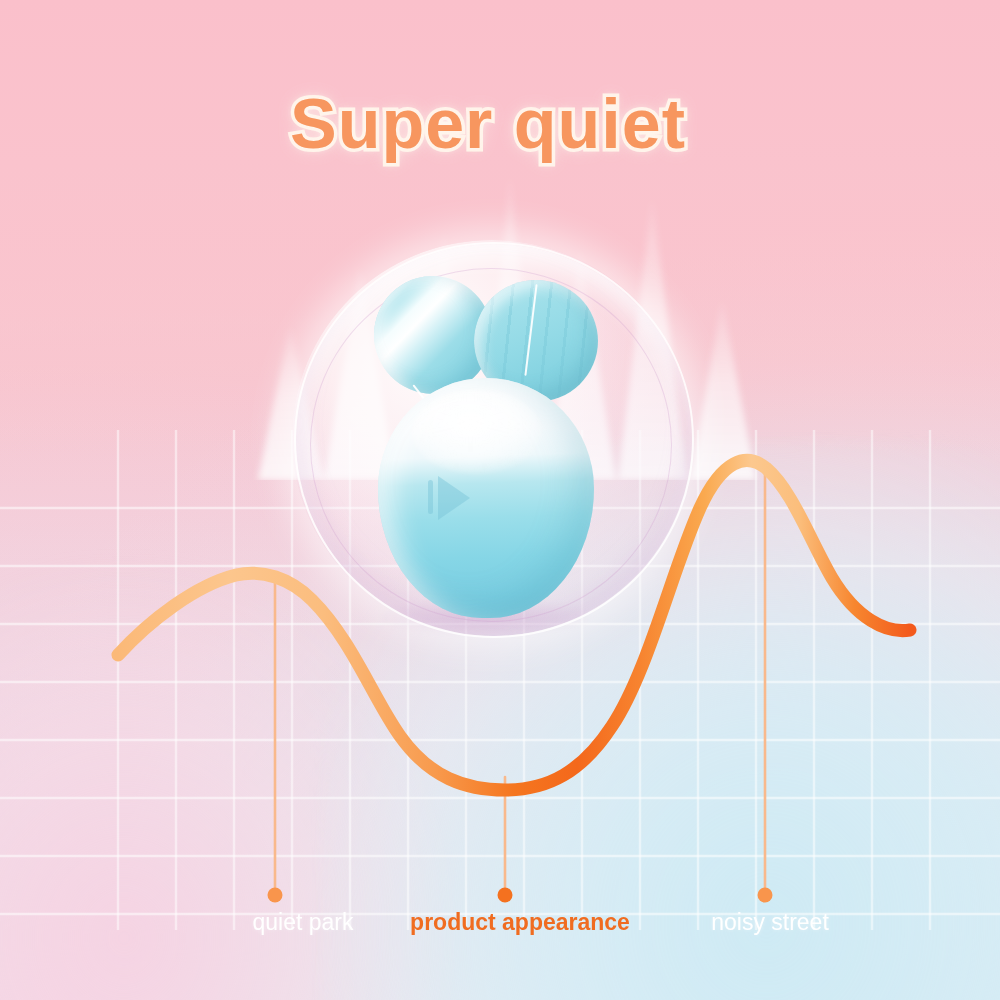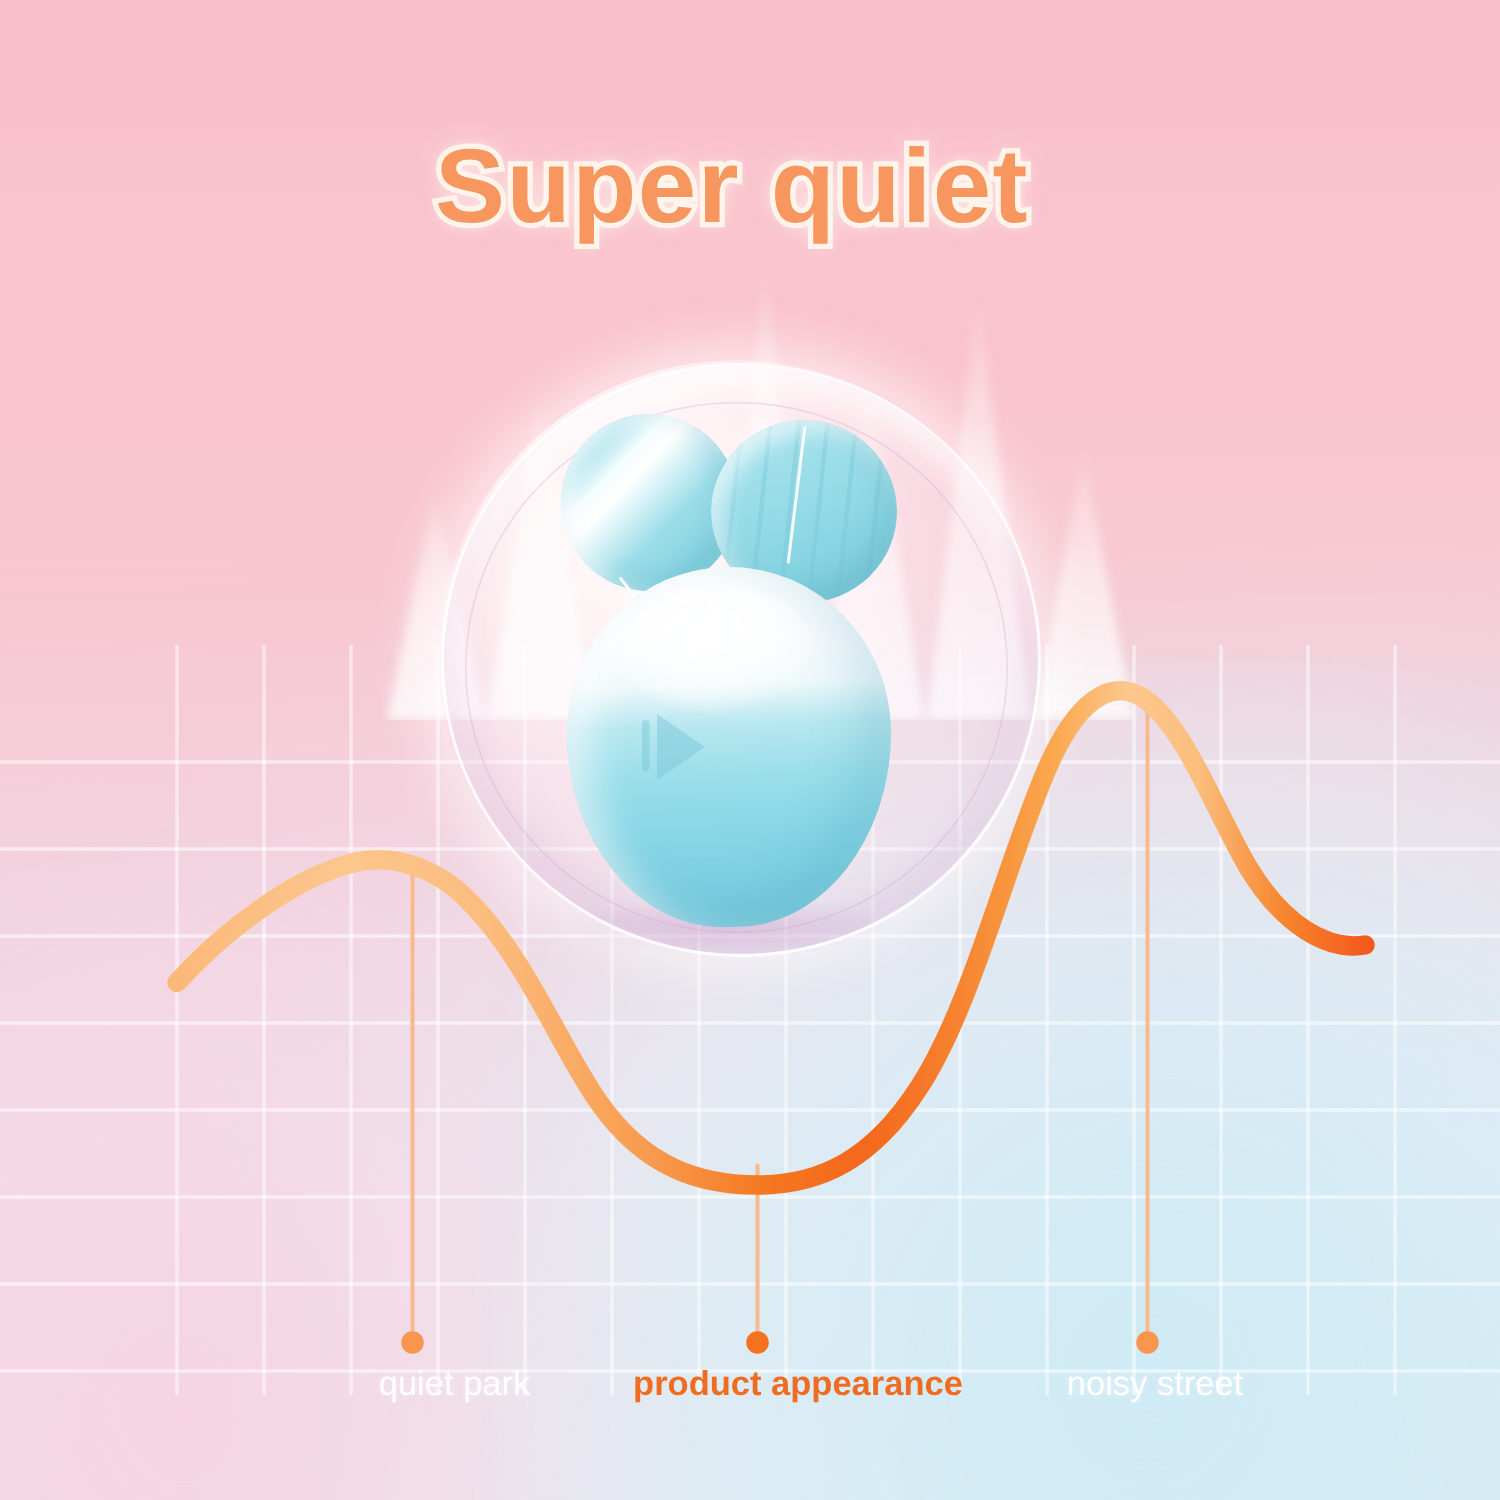--- a/index.html
+++ b/index.html
@@ -321,17 +321,17 @@
       <circle cx="275" cy="895" r="7.5" fill="#f9954c"></circle>
       <circle cx="505" cy="895" r="7.5" fill="#f4711f"></circle>
       <circle cx="765" cy="895" r="7.5" fill="#f9954c"></circle>
     </g>
   </svg>
 
   <div class="title">Super quiet</div>
 
   <div class="labels">
     <span class="axis-label lbl-quiet" style="left:275px;margin-left:28px;">quiet park</span>
-    <span class="axis-label lbl-prod" style="left:532px;">product appearance</span>
+    <span class="axis-label lbl-prod" style="left:520px;">product appearance</span>
     <span class="axis-label lbl-noisy" style="left:770px;text-align:center;">noisy street</span>
   </div>
 
 </div>
 
 </body></html>

